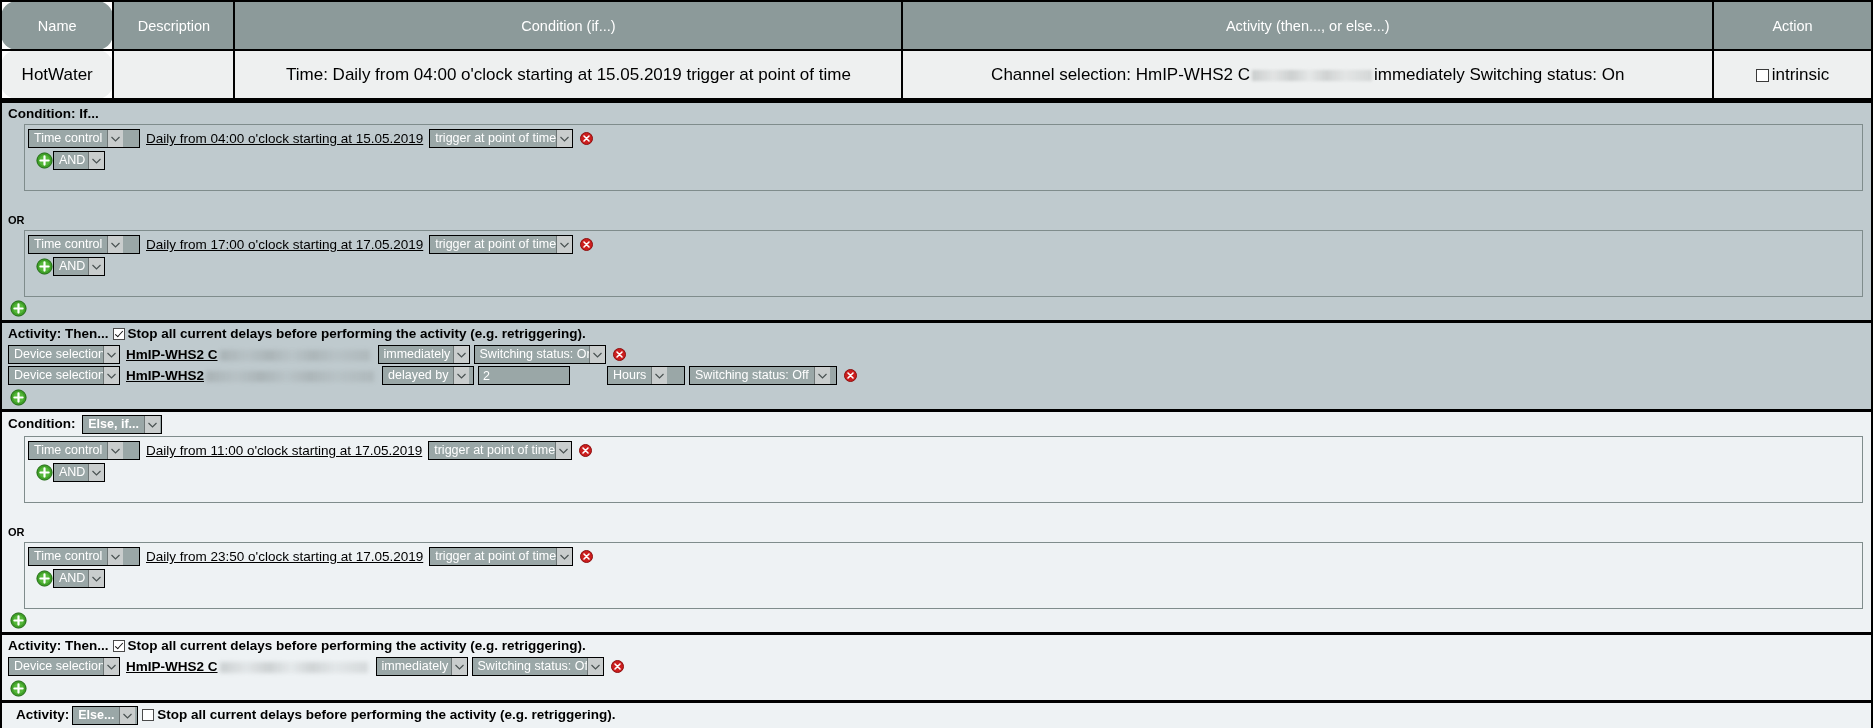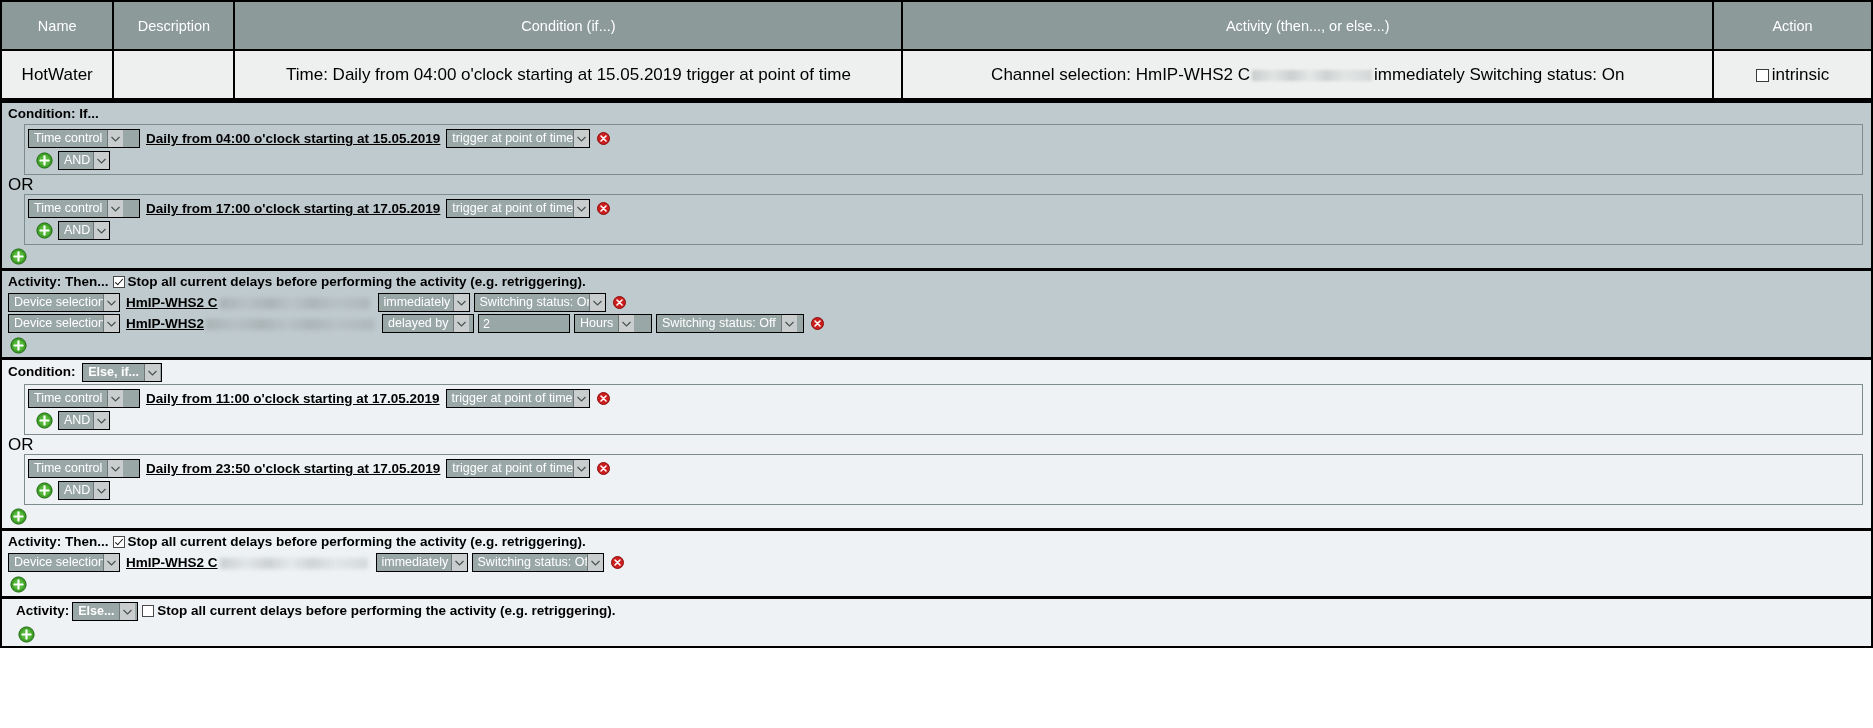--- a/index.html
+++ b/index.html
@@ -42,21 +42,21 @@
     height: 47px;
     border: 2px solid #000000;
     border-top: 0;
     text-align: center;
     vertical-align: middle;
     font-size: 17px;
     padding: 0 6px;
     overflow: hidden;
     white-space: nowrap;
   }
-  .col-name { width: 90px; }
+  .col-name { width: 90px; border-radius: 16px; }
   .col-desc { width: 98px; }
   .col-cond { width: 604px; }
   .col-act  { width: 736px; }
   .col-action { width: 133px; }
 
   .redacted-inline {
     display: inline-block;
     vertical-align: baseline;
     height: 11px;
     width: 120px;
@@ -132,27 +132,28 @@
     height: 7px;
     border: solid #111;
     border-width: 0 1.6px 1.6px 0;
     transform: rotate(42deg);
   }
 
   .group {
     margin: 0 8px 0 22px;
     border: 1px solid #7f8c8c;
     background: transparent;
-    padding: 3px 4px 2px 3px;
+    padding: 3px 4px 18px 3px;
   }
   .or-label {
-    font-weight: normal;
-    font-size: 17px;
+    font-weight: bold;
+    font-size: 11px;
     padding: 2px 0 2px 6px;
     line-height: 15px;
+    margin-top: 20px;
   }
 
   .row {
     display: flex;
     align-items: center;
     gap: 4px;
     padding: 1px 0;
     white-space: nowrap;
   }
 
@@ -187,41 +188,41 @@
     align-items: center;
     justify-content: center;
   }
   .sel > .sel-arrow svg { display: block; }
   .sel.w-device { width: 112px; }
   .sel.w-time   { width: 112px; }
   .sel.w-and    { width: 52px; }
   .sel.w-trig   { width: 144px; }
   .sel.w-imm    { width: 92px; }
   .sel.w-delay  { width: 92px; }
-  .sel.w-unit   { width: 78px; }
+  .sel.w-unit   { width: 78px; margin-left: 33px; }
   .sel.w-switch { width: 132px; }
   .sel.w-switch2 { width: 148px; }
   .sel.w-elseif { width: 80px; }
   .sel.w-else   { width: 66px; }
 
   .txtinput {
     height: 19px;
     width: 92px;
     border: 1px solid #000000;
     background: #9aa7a7;
     color: #ffffff;
     font-size: 12.5px;
     font-family: "Liberation Sans", sans-serif;
     padding: 0 4px;
     box-sizing: border-box;
     line-height: 17px;
   }
 
   .linktext {
-    font-weight: bold;
+    font-weight: normal;
     font-size: 13.5px;
     color: #000000;
     text-decoration: underline;
     cursor: pointer;
     white-space: nowrap;
     padding: 0 2px;
   }
   .device-link {
     font-weight: bold;
     font-size: 13.5px;
@@ -245,21 +246,20 @@
   .icon-del {
     width: 13px; height: 13px;
     display: inline-block;
     cursor: pointer;
     flex: 0 0 auto;
     margin-left: 3px;
   }
   .addrow {
     display: flex;
     align-items: center;
-    gap: 5px;
     padding: 2px 0 2px 8px;
   }
   .addrow-outer {
     display: flex;
     align-items: center;
     padding: 3px 0 3px 8px;
   }
 </style>
 </head>
 <body>

